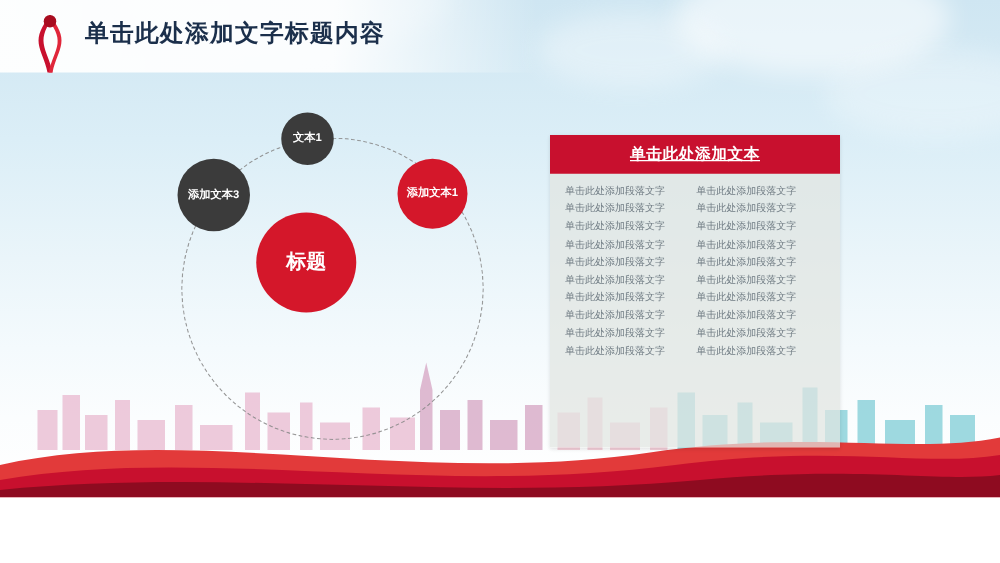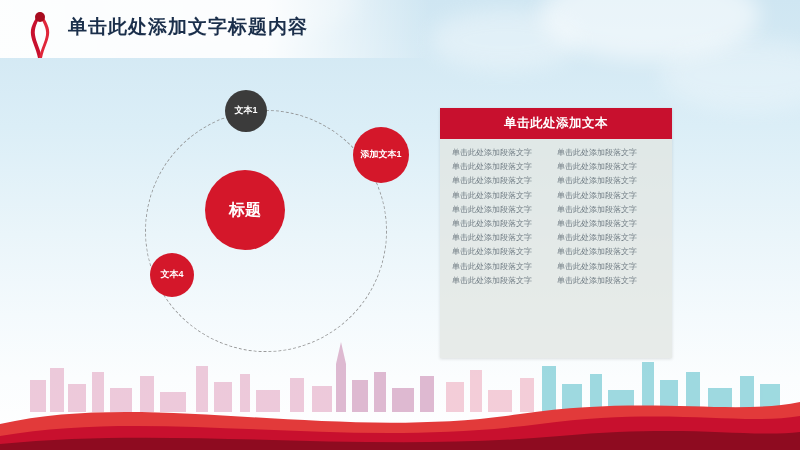--- a/index.html
+++ b/index.html
@@ -3,21 +3,21 @@
 <meta charset="utf-8">
 <style>
   html, body { margin:0; padding:0; }
   body {
     width:800px; height:450px; overflow:hidden;
     font-family:"Liberation Sans", sans-serif;
     background:#ffffff;
     position:relative;
   }
   #slide {
-    position:absolute; left:0; top:0; width:800px; height:450px;
+    position:absolute; left:0; top:0; width:800px; height:398px;
     overflow:hidden;
     background:
       linear-gradient(180deg, #cfe6f2 0%, #dbeef7 28%, #eaf5fa 52%, #f4fafd 70%, #fbfdfe 84%, #ffffff 100%);
   }
   
   .cloud {
     position:absolute; border-radius:50%;
     background:rgba(255,255,255,0.55);
     filter:blur(10px);
   }
@@ -48,36 +48,37 @@
     border:1px dashed #8a8a8a; border-radius:50%;
     opacity:.85;
   }
   .node {
     position:absolute; border-radius:50%;
     display:flex; align-items:center; justify-content:center;
     color:#ffffff; font-weight:bold;
     line-height:1.25;
     box-sizing:border-box;
   }
-  .node.center { background:#d4172a; }
+  .node.center { background:#d4172a;font-family:Liberation Mono, monospace; }
   .node.dark { background:#3b3b3b; }
   .node.red  { background:#d4172a; }
 
   
   #panel {
     position:absolute; left:440px; top:108px; width:232px; height:250px;
     background:rgba(225,228,224,0.72);
     box-shadow:0 1px 3px rgba(0,0,0,.12);
   }
   #panel-header {
     position:absolute; left:440px; top:108px; width:232px; height:31px;
     background:#c8102e;
     color:#fff; font-size:12.5px; font-weight:bold;
     display:flex; align-items:center; justify-content:center;
     letter-spacing:.5px;
+    text-decoration:underline;
   }
   #panel-body {
     position:absolute; left:452px; top:148px; width:210px; height:200px;
     display:flex; gap:0;
   }
   .col { flex:1; display:flex; flex-direction:column; gap:5px; }
   .line {
     font-size:8px; color:#6f7b83; line-height:1.15; white-space:nowrap;
   }
 </style>
@@ -155,30 +156,30 @@
     <div class="orbit"></div>
 
     <div class="node center" style="left:85px;top:85px;width:80px;height:80px;font-size:16px;">
       <span>标题</span>
     </div>
 
     <div class="node dark" style="left:105px;top:5px;width:42px;height:42px;font-size:9px;">
       <span>文本1</span>
     </div>
 
-    <div class="node red" style="left:198px;top:42px;width:56px;height:56px;font-size:9px;margin-left:35px;">
+    <div class="node red" style="left:198px;top:42px;width:56px;height:56px;font-size:9px;">
       <span>添加文本1</span>
     </div>
 
 
 
-    <div class="node red" style="left:30px;top:168px;width:44px;height:44px;font-size:9px;">
-      <span>文本4</span>
-    </div>
-
+
+    <div class="node dark" style="left:22px;top:42px;width:58px;height:58px;font-size:9px;">
+      <span>添加文本3</span>
+    </div>
   </div>
 
   <div id="panel"></div>
   <div id="panel-header">
     <span>单击此处添加文本</span>
   </div>
   <div id="panel-body">
     <div class="col">
       <div class="line">单击此处添加段落文字</div>
       <div class="line">单击此处添加段落文字</div>

